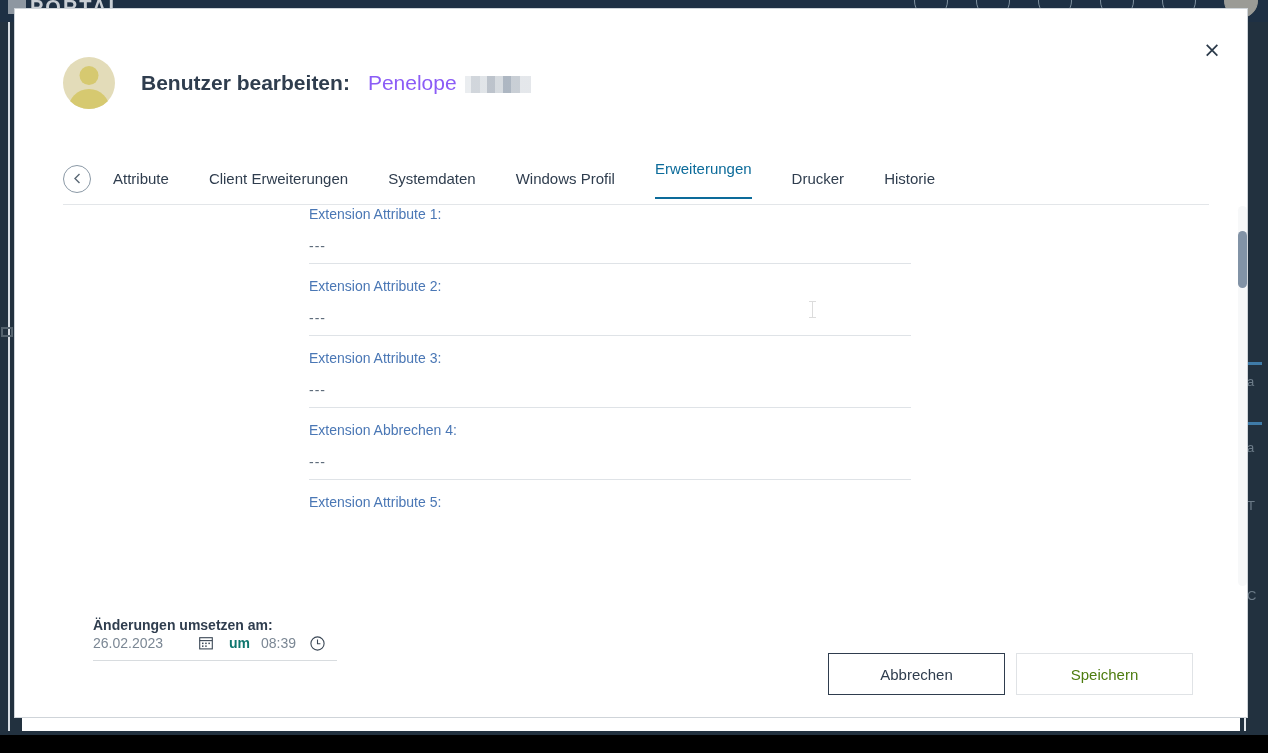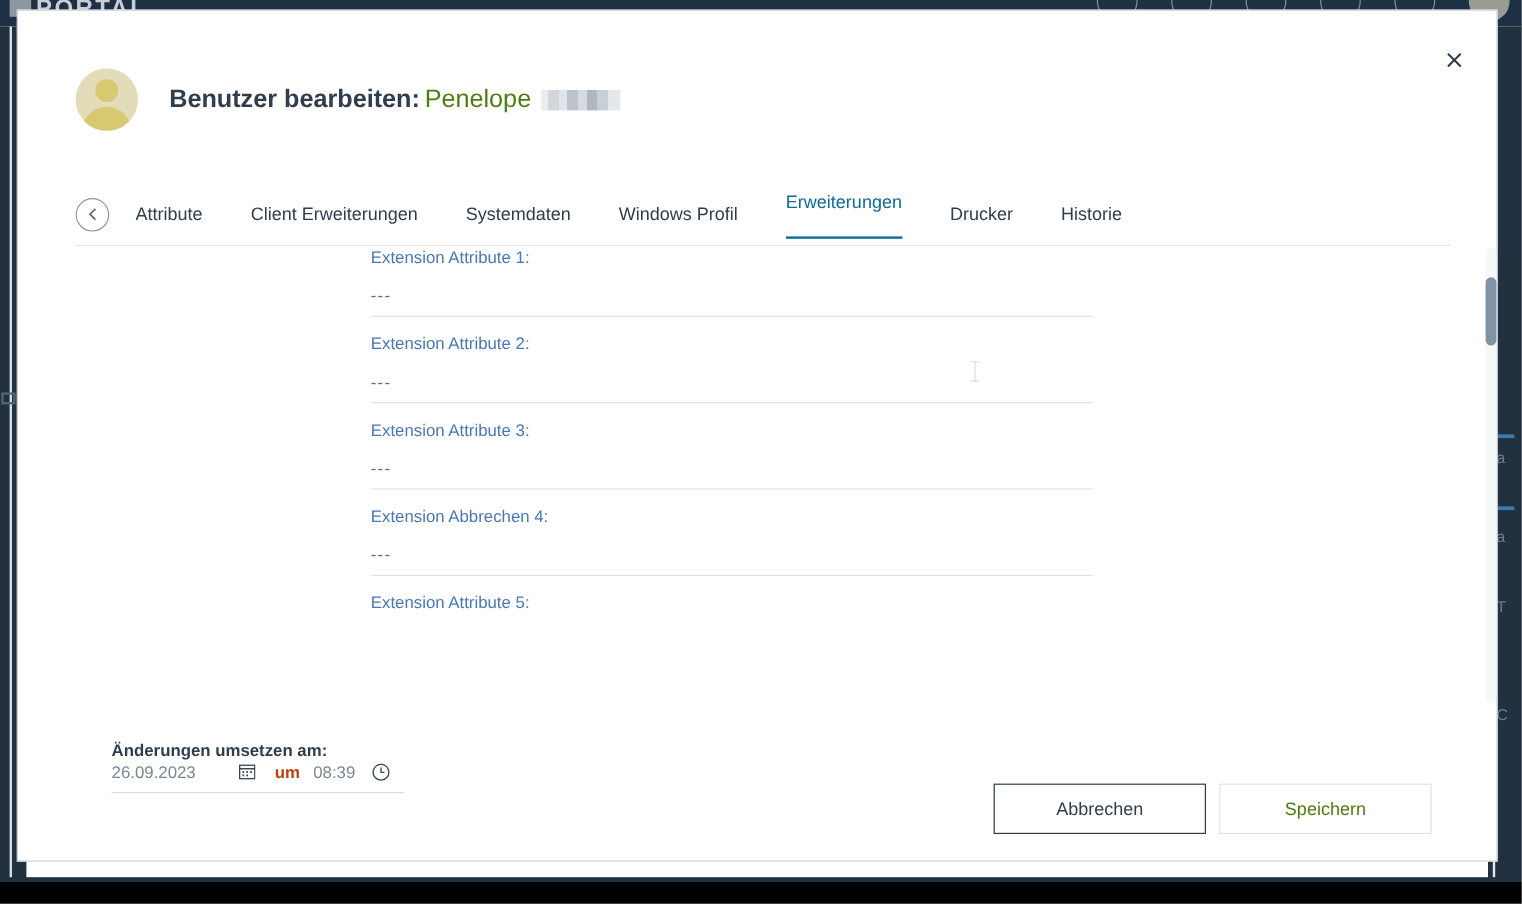--- a/index.html
+++ b/index.html
@@ -179,22 +179,22 @@
     background: #d6c970;
   }
   .modal-title {
     font-size: 21px;
     font-weight: bold;
     color: #2f3d4e;
     white-space: nowrap;
   }
   .modal-title .person {
     font-weight: normal;
-    color: #4d7c0f;
-    margin-left: 4px;
+    color: #8b5cf6;
+    margin-left: 18px;
   }
   .redacted {
     display: inline-block;
     vertical-align: middle;
     width: 66px;
     height: 17px;
     margin-left: 8px;
     background:
       linear-gradient(90deg,
         #e9ecef 0 9%, #cfd4da 9% 22%, #dfe3e7 22% 33%,
@@ -351,21 +351,21 @@
   }
   .dt-icon {
     color: #3b4856;
     display: flex;
     align-items: center;
     flex: none;
   }
   .dt-sep {
     font-size: 14px;
     font-weight: bold;
-    color: #c2410c;
+    color: #0f766e;
     margin: 0 11px 0 16px;
   }
   .dt-time {
     font-size: 14px;
     color: #7b8794;
     margin-right: 14px;
   }
 
   .actions {
     position: absolute;
@@ -494,21 +494,21 @@
   </div>
 
   <div class="scrollbar-track">
     <div class="scrollbar-thumb"></div>
   </div>
 
   <div class="footer">
     <span class="schedule-label">Änderungen umsetzen am:</span>
 
     <div class="datetime-row">
-      <span class="dt-date">26.09.2023</span>
+      <span class="dt-date">26.02.2023</span>
       <span class="dt-icon">
         <svg width="14" height="14" viewBox="0 0 14 14">
           <rect x="0.7" y="1.7" width="12.6" height="11.2" fill="none" stroke="#3b4856" stroke-width="1.1"></rect>
           <line x1="0.7" y1="4.6" x2="13.3" y2="4.6" stroke="#3b4856" stroke-width="1.1"></line>
           <rect x="3" y="6.6" width="1.5" height="1.5" fill="#3b4856"></rect>
           <rect x="6.2" y="6.6" width="1.5" height="1.5" fill="#3b4856"></rect>
           <rect x="9.4" y="6.6" width="1.5" height="1.5" fill="#3b4856"></rect>
           <rect x="3" y="9.4" width="1.5" height="1.5" fill="#3b4856"></rect>
           <rect x="6.2" y="9.4" width="1.5" height="1.5" fill="#3b4856"></rect>
         </svg>

